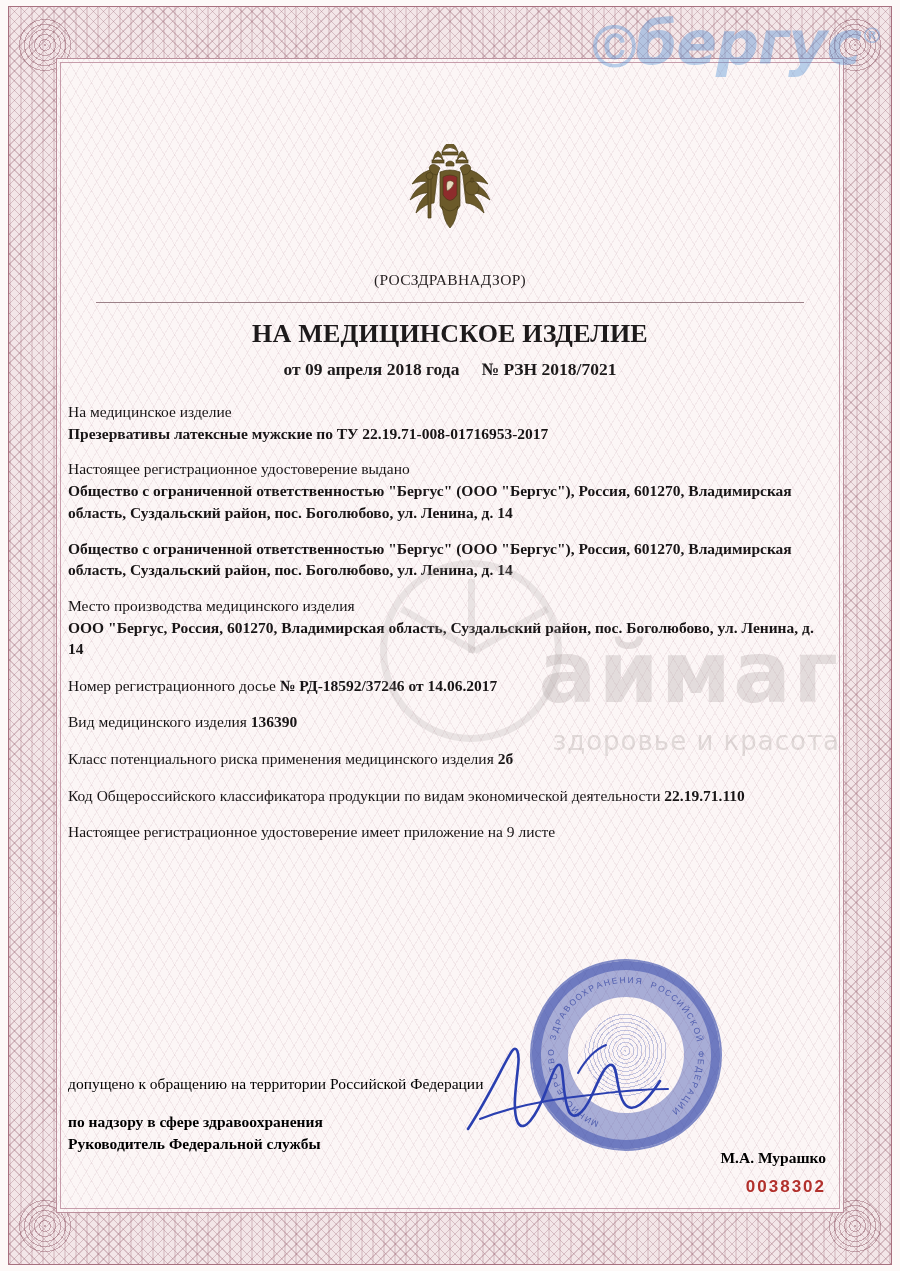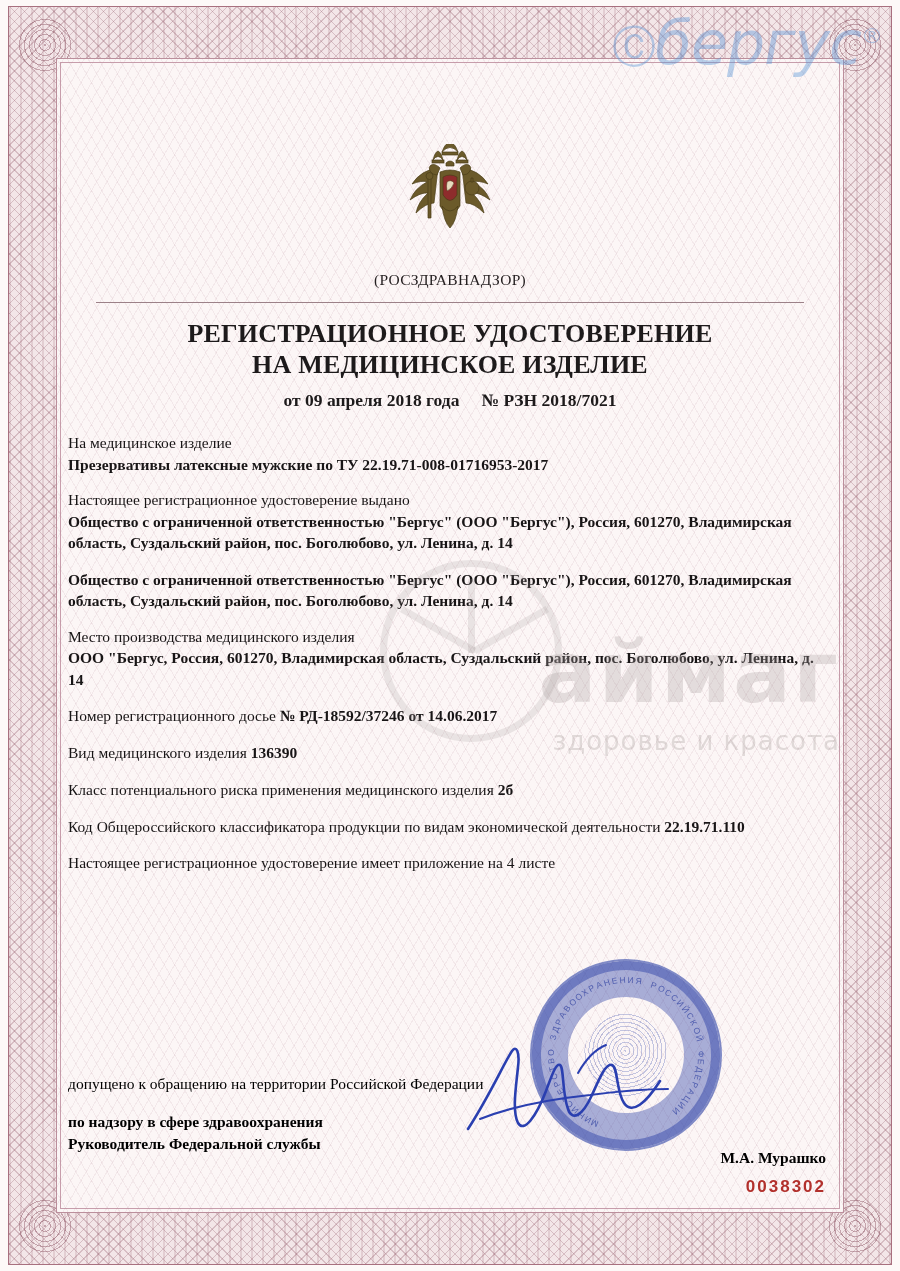--- a/index.html
+++ b/index.html
@@ -80,21 +80,21 @@
     padding: 0;
   }
 
   
   .wm-logo {
     position: absolute;
     top: 8px;
     right: 18px;
     font-family: "DejaVu Sans", sans-serif;
     font-size: 60px;
-    font-weight: normal;
+    font-weight: bold;
     font-style: italic;
     color: rgba(90,150,215,0.42);
     letter-spacing: -1px;
     white-space: nowrap;
     pointer-events: none;
   }
   .wm-logo .reg {
     font-size: 22px;
     vertical-align: super;
     font-style: normal;
@@ -379,21 +379,20 @@
       </svg>
     </div>
 
     <div class="agency">
       <span class="l2">(РОСЗДРАВНАДЗОР)</span>
     </div>
 
     <div class="rule"></div>
 
     <div class="title">
-      <div>РЕГИСТРАЦИОННОЕ УДОСТОВЕРЕНИЕ</div>
       <div>НА МЕДИЦИНСКОЕ ИЗДЕЛИЕ</div>
     </div>
 
     <div class="subtitle">
       <span class="date">от  09 апреля 2018 года</span><span class="num">№  РЗН 2018/7021</span>
     </div>
 
     <div class="body">
 
       <div class="block">
@@ -425,21 +424,21 @@
 
       <div class="block inline">
         <span class="lbl">Класс потенциального риска применения медицинского изделия </span><span class="val">2б</span>
       </div>
 
       <div class="block inline">
         <span class="lbl">Код Общероссийского классификатора продукции по видам экономической деятельности </span><span class="val">22.19.71.110</span>
       </div>
 
       <div class="block">
-        <div class="lbl">Настоящее регистрационное удостоверение имеет приложение на 4 листе</div>
+        <div class="lbl">Настоящее регистрационное удостоверение имеет приложение на 9 листе</div>
       </div>
 
     </div>
 
     <div class="footer">
       <div class="order-text">
         <div>допущено к обращению на территории Российской Федерации</div>
       </div>
 
       <div class="signature-row">

